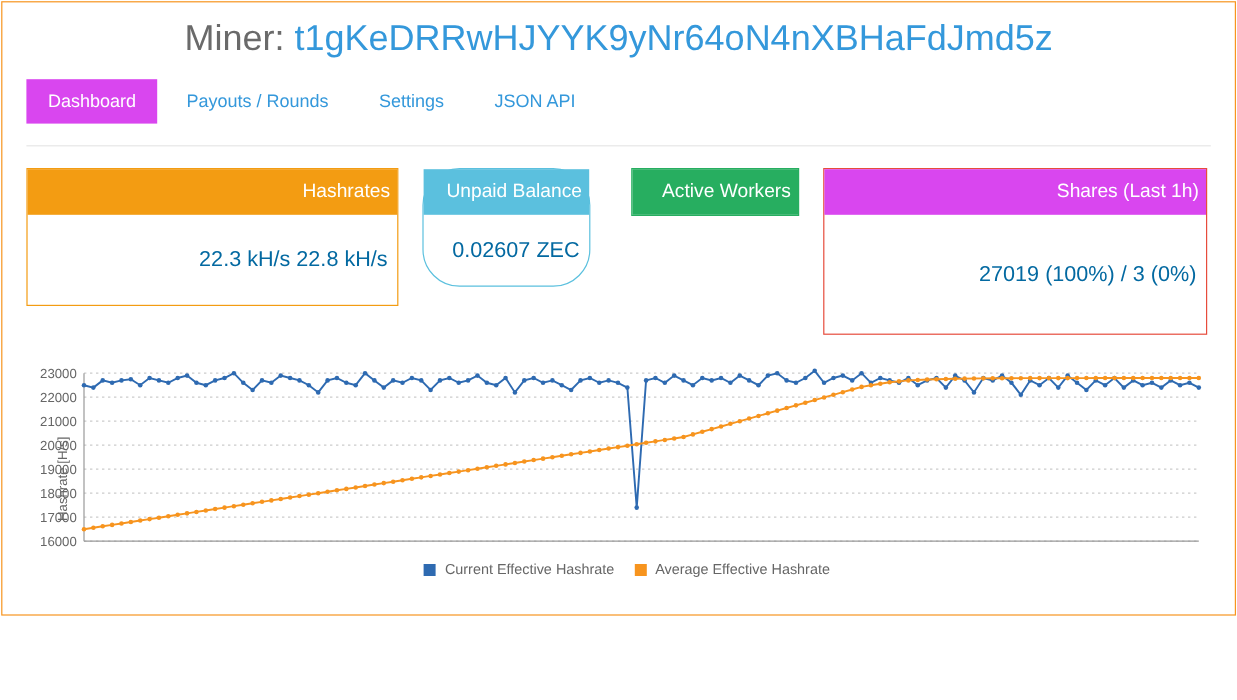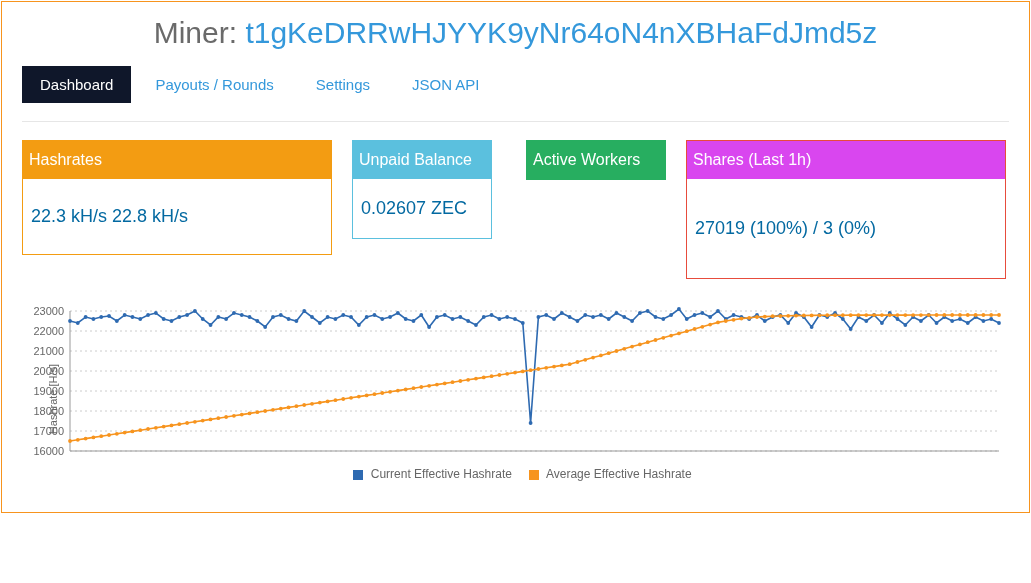--- a/index.html
+++ b/index.html
@@ -31,55 +31,55 @@
     gap: 6px;
     margin-bottom: 18px;
   }
   .tab {
     padding: 10px 18px;
     font-size: 15px;
     color: #3498db;
     cursor: pointer;
   }
   .tab.active {
-    background: #0f172a;
+    background: #d946ef;
     color: #fff;
   }
   hr.sep {
     border: none;
     border-top: 1px solid #e6e6e6;
     margin-bottom: 18px;
   }
   .cards {
     display: flex;
     gap: 20px;
     align-items: flex-start;
     margin-bottom: 26px;
   }
   .card {
     border: 1px solid;
-    text-align: left;
+    text-align: right;
     font-size: 16px;
     color: #666;
   }
   .card .hdr {
     color: #fff;
     padding: 10px 6px;
     font-size: 16px;
     font-weight: 400;
   }
   .card .body {
     padding: 18px 8px;
     font-size: 18px;
     color: #0369a1;
     line-height: 1.3;
   }
   .c-orange { border-color: #f39c12; flex: 0 0 310px; }
   .c-orange .hdr { background: #f39c12; }
-  .c-blue   { border-color: #5bc0de; flex: 0 0 140px; }
+  .c-blue   { border-color: #5bc0de; flex: 0 0 140px; border-radius: 31px; }
   .c-blue .hdr { background: #5bc0de; }
   .c-green  { border-color: #27ae60; flex: 0 0 140px; margin-left: 14px; }
   .c-green .hdr { background: #27ae60; }
   .c-red    { border-color: #e74c3c; flex: 0 0 320px; }
   .c-red .hdr { background: #d946ef; }
   .c-orange .body { padding: 26px 8px; }
   .c-red .body { padding: 38px 8px; }
 
   .chart-title {
     text-align: center;

